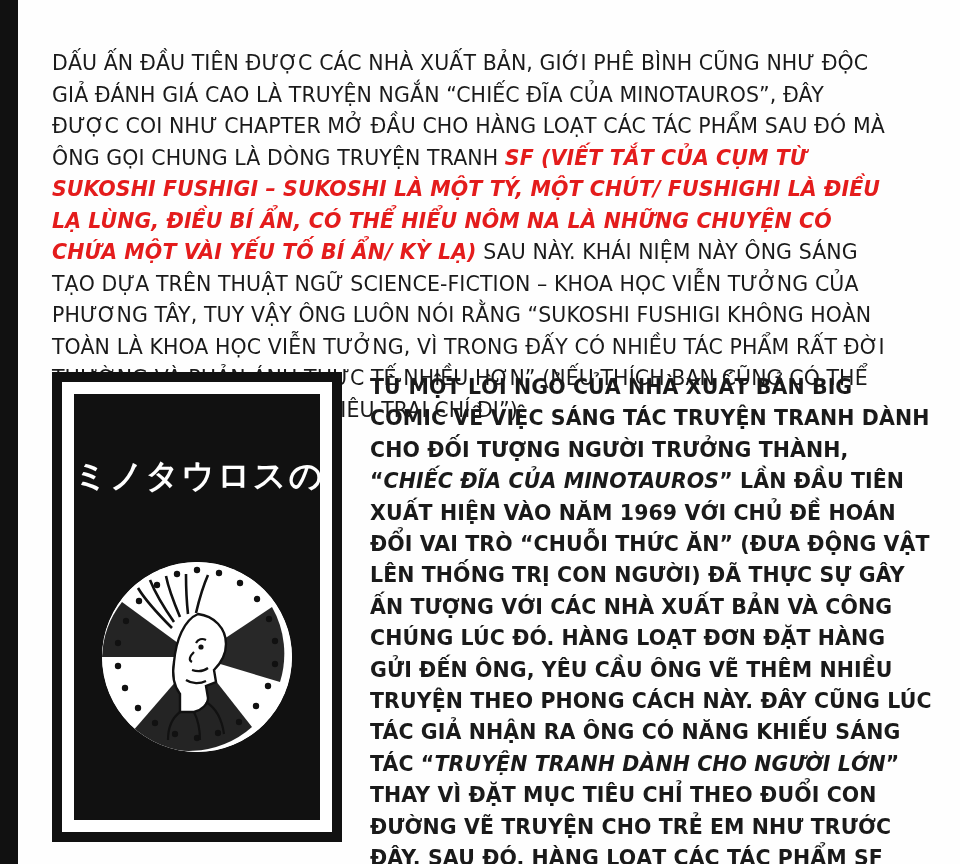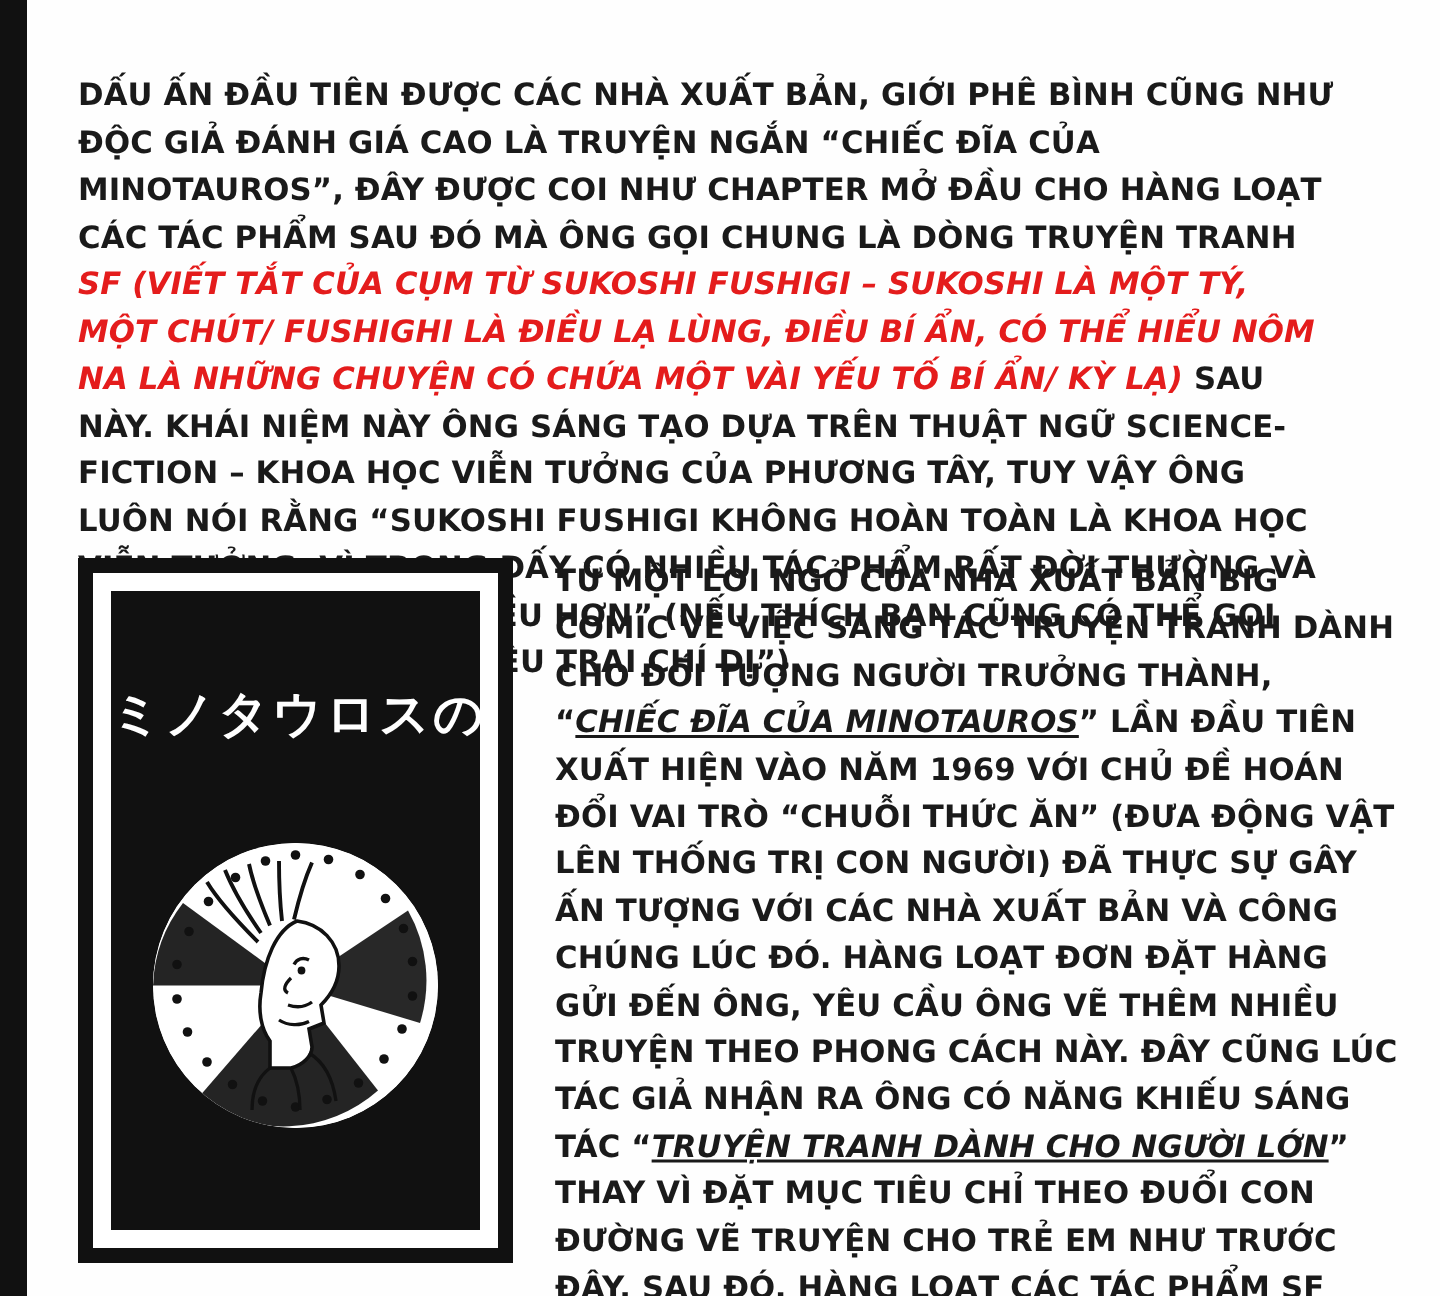--- a/index.html
+++ b/index.html
@@ -40,21 +40,21 @@
     width: 838px;
     font-size: 20.5px;
     line-height: 31.5px;
     letter-spacing: 0.1px;
     color: #1a1a1a;
     font-weight: 600;
     text-transform: uppercase;
     font-family: "DejaVu Sans", sans-serif;
   }
   .top-block .seg {
-    font-weight: 700;
+    font-weight: 400;
   }
   .top-block .red {
     color: #e41c1c;
     font-weight: 800;
     font-style: italic;
   }
 
   
   .lower {
     position: absolute;
@@ -116,21 +116,20 @@
     font-size: 20.5px;
     line-height: 31.4px;
     color: #1a1a1a;
     font-weight: 600;
     text-transform: uppercase;
     letter-spacing: 0.1px;
   }
   .text-col .bold-it {
     font-weight: 800;
     font-style: italic;
-    text-decoration: underline;
   }
 </style>
 </head>
 <body>
 
 <div class="page">
 
   <div class="left-edge"></div>
 
   <div class="content">

